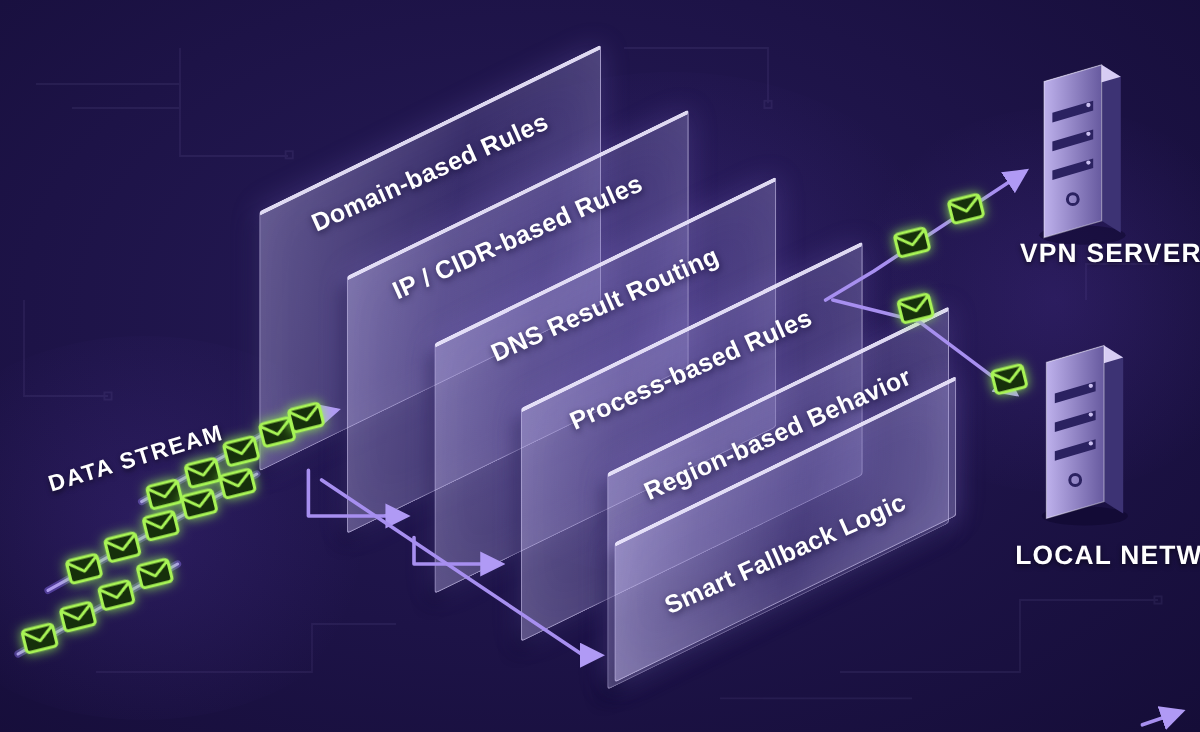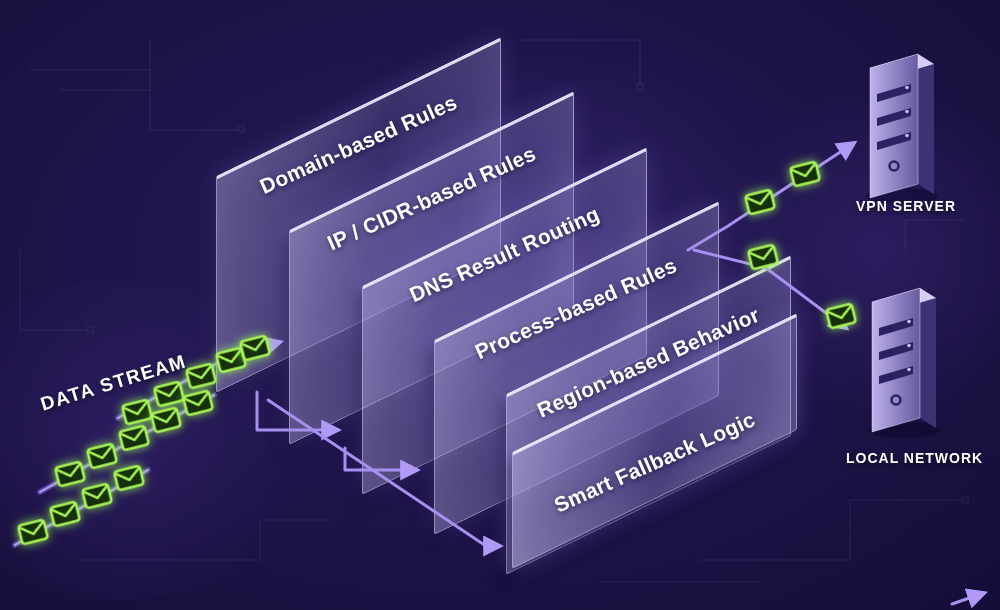--- a/index.html
+++ b/index.html
@@ -40,21 +40,21 @@
 
   
   .env{position:absolute;width:30px;height:24px;z-index:5;transform:rotate(-14deg);
        filter:drop-shadow(0 0 5px rgba(150,250,80,.85));}
 
   .ds-label{position:absolute;left:38px;top:372px;z-index:6;transform:rotate(-17deg);
     color:#fff;font-weight:bold;font-size:19px;letter-spacing:1.5px;white-space:nowrap;
     text-shadow:0 2px 4px rgba(0,0,0,.55);}
 
   .server{position:absolute;z-index:4;}
-  .srv-label{position:absolute;z-index:6;color:#fff;font-weight:bold;font-size:14px;letter-spacing:1px;
+  .srv-label{position:absolute;z-index:6;color:#fff;font-weight:bold;font-size:22px;letter-spacing:1px;
     white-space:nowrap;text-shadow:0 2px 4px rgba(0,0,0,.55);}
   .vpn-label{left:850px;top:198px;width:112px;text-align:center;}
   .lan-label{left:846px;top:450px;}
 </style>
 </head>
 <body>
 
 <div class="stage">
 
   <svg class="layer z1" width="1000" height="610" viewBox="0 0 1000 610">

